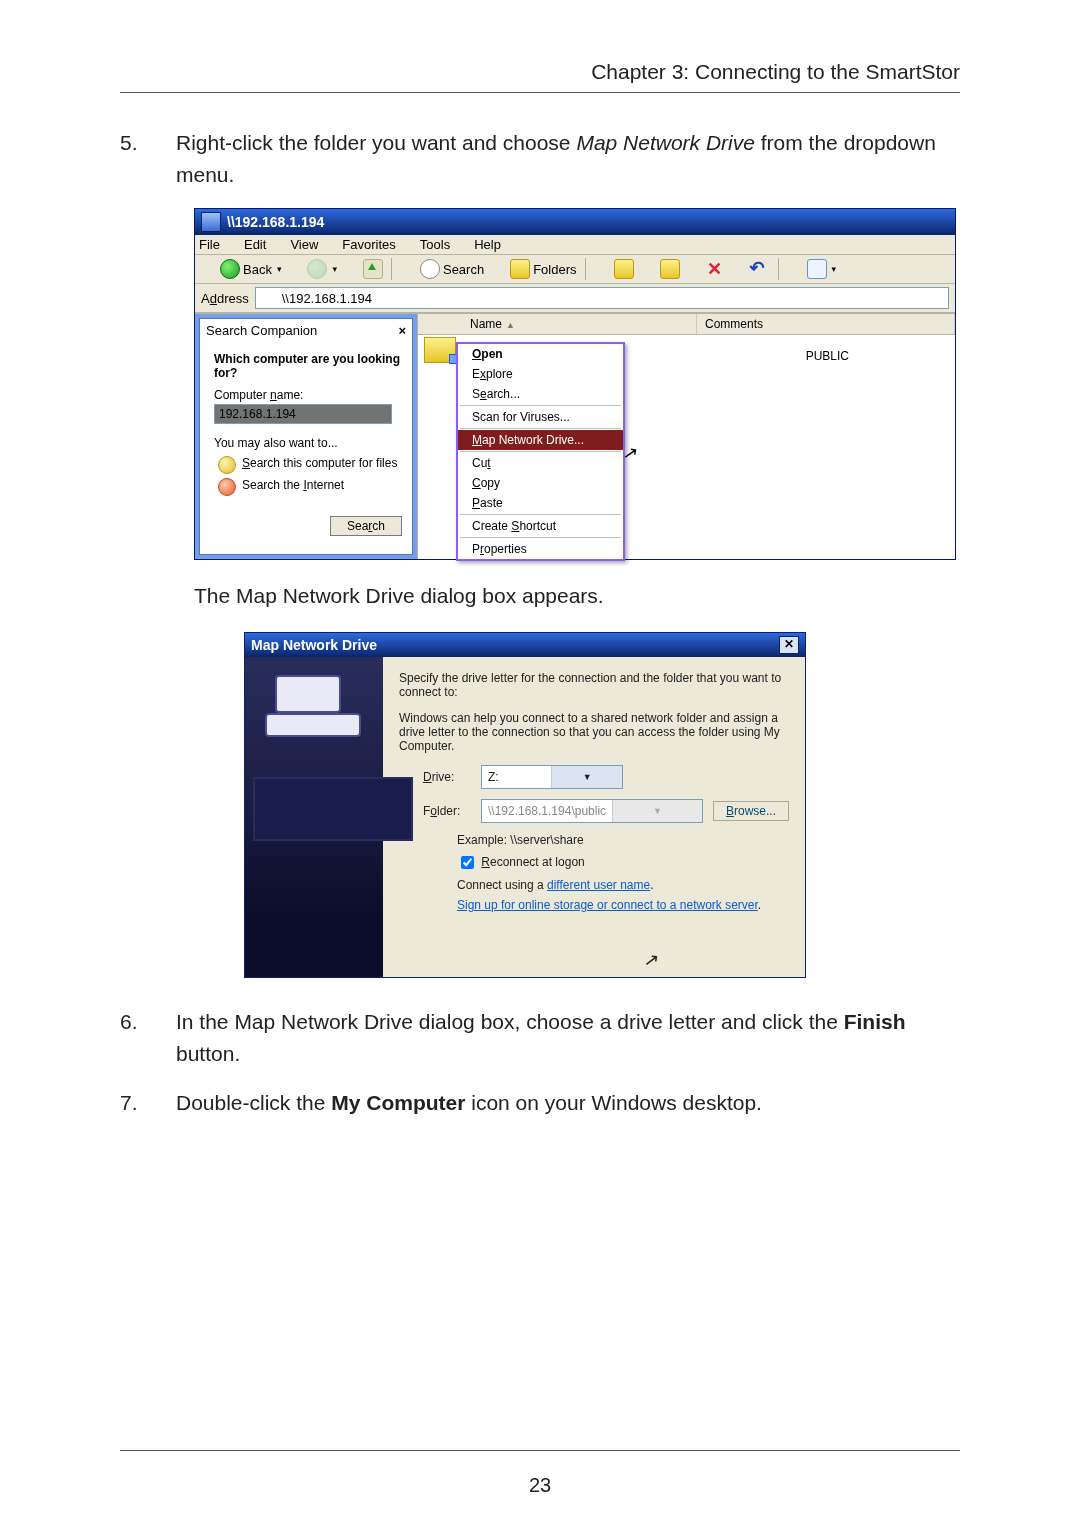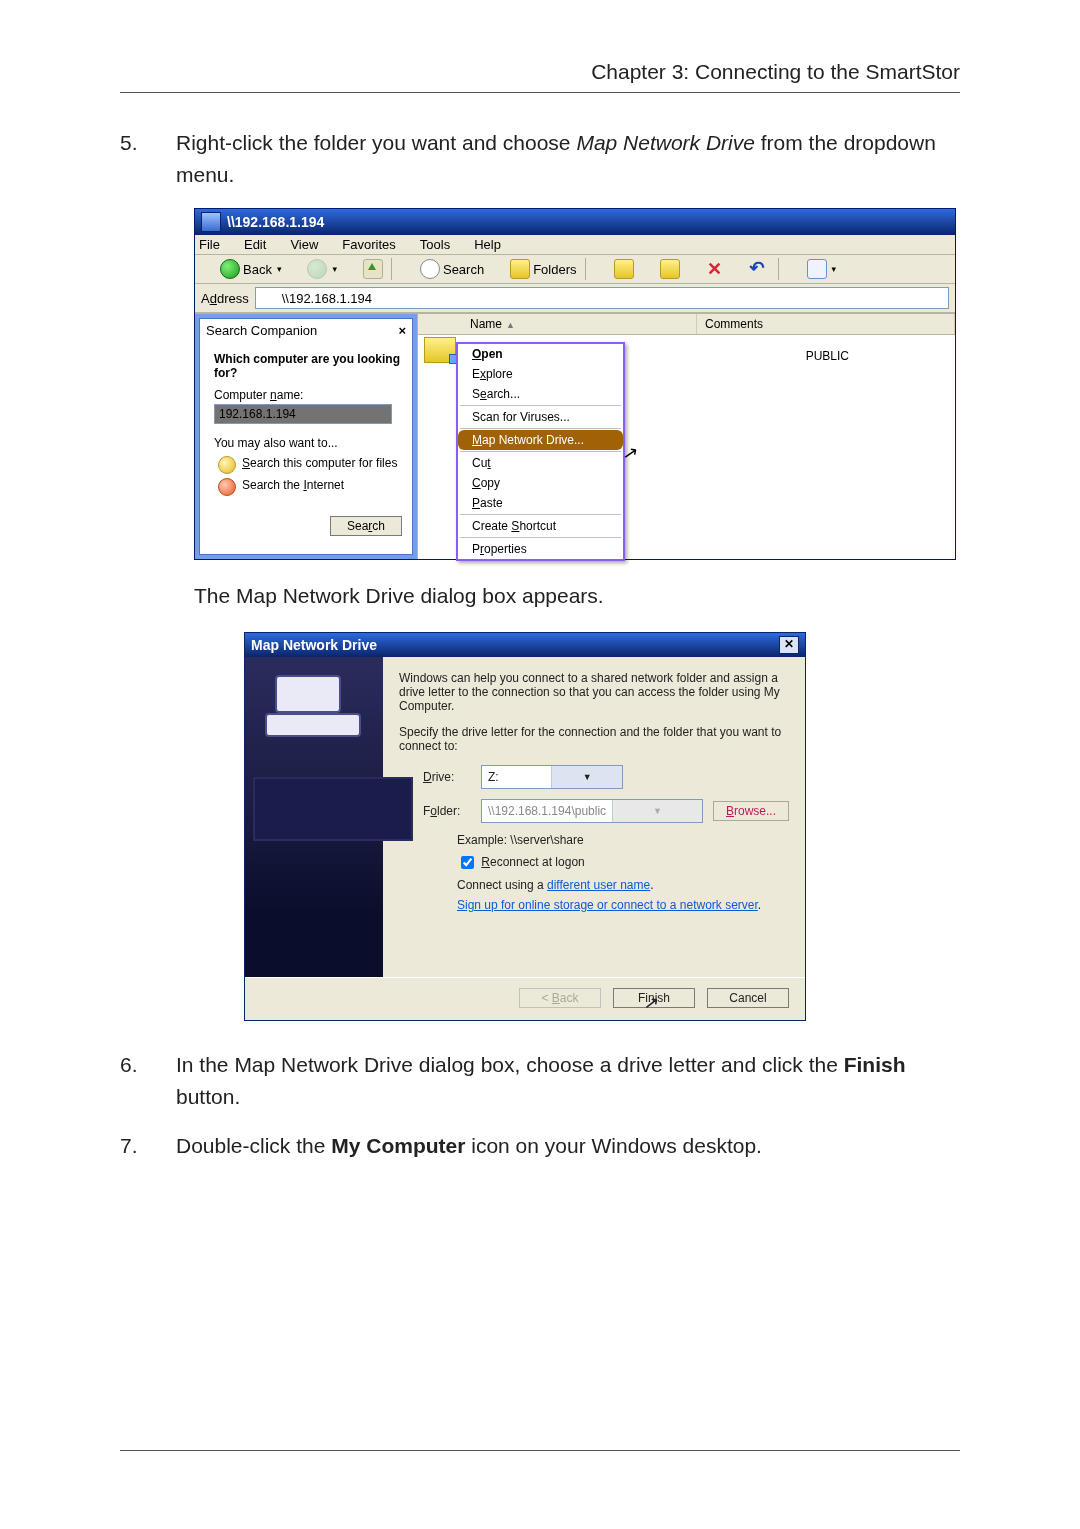--- a/index.html
+++ b/index.html
@@ -64,21 +64,21 @@
   .lh-col.name{flex:0 0 218px;}
   .lh-arrow{font-size:9px;margin-left:4px;color:#777;}
   .folderrow{display:flex;align-items:flex-end;padding:2px 6px;}
   .folderrow .fic{width:30px;height:24px;background:linear-gradient(#fff08a,#e5c627);border:1px solid #b89b1a;margin-right:2px;position:relative;}
   .folderrow .fic .cable{position:absolute;right:-4px;bottom:-2px;width:8px;height:8px;background:#6aa6ff;border:1px solid #2a5bd0;}
   .folderlabel{background:#c8d8f5;border:1px dotted #3a6bd0;padding:0 3px;font-size:12px;}
   .public{margin-left:auto;margin-right:100px;font-size:12px;}
 
   .ctx{position:absolute;top:28px;left:38px;width:165px;background:#fff;border:2px solid #8b5cf6;box-shadow:2px 2px 4px rgba(0,0,0,.35);font-size:12px;}
   .ctx .ci{padding:3px 14px;}
-  .ctx .hl{background:#a16207;color:#fff;border-radius:6px;}
+  .ctx .hl{background:#7f1d1d;color:#fff;}
   .ctx hr{margin:1px 2px;border:0;border-top:1px solid #c0c0c0;}
   .ctx b{font-weight:bold;}
   .cursor1{position:absolute;top:128px;left:205px;font-size:18px;color:#000;transform:scaleX(-1) rotate(-10deg);}
 
   
   .mnd{width:560px;border:1px solid #0a246a;background:#ece9d8;font-family:Tahoma,Arial,sans-serif;font-size:13px;margin-left:50px;position:relative;}
   .mnd .titlebar{font-size:14px;padding:3px 6px;background:linear-gradient(#2e6ade,#0a246a);}
   .mnd .tclose{margin-left:auto;width:18px;height:16px;background:#d9e4f7;border:1px solid #0a246a;color:#000;font-weight:bold;font-size:12px;text-align:center;line-height:14px;}
   .mnd-body{display:flex;}
   .mnd-art{width:175px;height:320px;background:linear-gradient(180deg,#2a2c5c 0%,#1b1d44 45%,#0b0d2c 80%);position:relative;}
@@ -89,21 +89,21 @@
   .mnd-content{flex:1;padding:14px 16px 10px 16px;font-size:12px;}
   .mnd-content .para{margin-bottom:12px;}
   .mnd-row{display:flex;align-items:center;margin-bottom:10px;}
   .mnd-row .lbl{width:58px;margin-left:24px;}
   .mnd-row .sel{display:flex;align-items:center;border:1px solid #7f9db9;background:#fff;font-size:12px; width:140px;}
   .mnd-row .sel span{padding:2px 6px;flex:1;}
   .mnd-row .sel .dd{width:16px;height:18px;background:#dbe4f0;display:flex;align-items:center;justify-content:center;font-size:9px;border-left:1px solid #c0cbe0;}
   .mnd-row .sel.folder{width:220px;}
   .mnd-row .sel.folder span{color:#888;}
   .mnd-row .sel.folder .dd{background:#e8e8e8;color:#aaa;}
-  .mnd-row .btn{border:1px solid #aca899;background:#ece9d8;color:#be185d;padding:2px 12px;margin-left:10px;font-size:12px;}
+  .mnd-row .btn{border:1px solid #aca899;background:#ece9d8;color:#0c4a6e;padding:2px 12px;margin-left:10px;font-size:12px;}
   .mnd-indent{margin-left:58px;margin-bottom:6px;}
   .mnd-link{color:#0b5bd6;text-decoration:underline;}
   .mnd-chk{margin-right:4px;vertical-align:middle;width:13px;height:13px;}
   .mnd-btns{padding:10px 16px 12px 0;display:flex;justify-content:flex-end;gap:12px;border-top:1px solid #fff;}
   .mnd-btns .b{border:1px solid #7a7a7a;background:#ece9d8;padding:2px 0;width:80px;text-align:center;font-size:12px;}
   .mnd-btns .b.dis{color:#aca899;border-color:#c0c0c0;}
   .mnd-btns .b.def{box-shadow:0 0 0 1px dotted #000 inset;}
   .cursor2{position:absolute;bottom:6px;right:146px;font-size:18px;transform:scaleX(-1) rotate(-8deg);}
   .ul{text-decoration:underline;}
 </style>
@@ -252,22 +252,22 @@
         <span>Map Network Drive</span>
         <span class="tclose">✕</span>
       </div>
       <div class="mnd-body">
         <div class="mnd-art">
           <div class="blk b1"></div>
             <div class="blk b2"></div>
             <div class="blk b3"></div>
         </div>
         <div class="mnd-content">
+          <div class="para">Specify the drive letter for the connection and the folder that you want to connect to:</div>
           <div class="para">Windows can help you connect to a shared network folder and assign a drive letter to the connection so that you can access the folder using My Computer.</div>
-          <div class="para">Specify the drive letter for the connection and the folder that you want to connect to:</div>
           <div class="mnd-row">
             <span class="lbl"><span class="ul">D</span>rive:</span>
             <div class="sel">
               <span>Z:</span>
               <span class="dd">▼</span>
             </div>
           </div>
           <div class="mnd-row">
             <span class="lbl">F<span class="ul">o</span>lder:</span>
             <div class="sel folder">
@@ -282,37 +282,33 @@
             <span><span class="ul">R</span>econnect at logon</span>
           </div>
           <div class="mnd-indent">
             <span>Connect using a </span><span class="mnd-link">different user name</span><span>.</span>
           </div>
           <div class="mnd-indent">
             <span class="mnd-link">Sign up for online storage or connect to a network server</span><span>.</span>
           </div>
         </div>
       </div>
-      <div class="mnd-btns">
-        <div class="b dis">&lt; <span class="ul">B</span>ack</div>
-        <div class="b def">Finish</div>
-        <div class="b">Cancel</div>
-      </div>
       <div class="cursor2">↖</div>
     </div>
   </div>
 
   <div class="step" style="margin-top:28px;">
     <div class="step-num">6.</div>
     <div class="step-body">
       <span>In the Map Network Drive dialog box, choose a drive letter and click the </span><b>Finish</b><span> button.</span>
     </div>
   </div>
 
   <div class="step">
     <div class="step-num">7.</div>
     <div class="step-body">
       <span>Double-click the </span><b>My Computer</b><span> icon on your Windows desktop.</span>
     </div>
   </div>
 
   <div class="bottomrule"></div>
+  <div class="pagenum">23</div>
 </div>
 
 </body></html>

